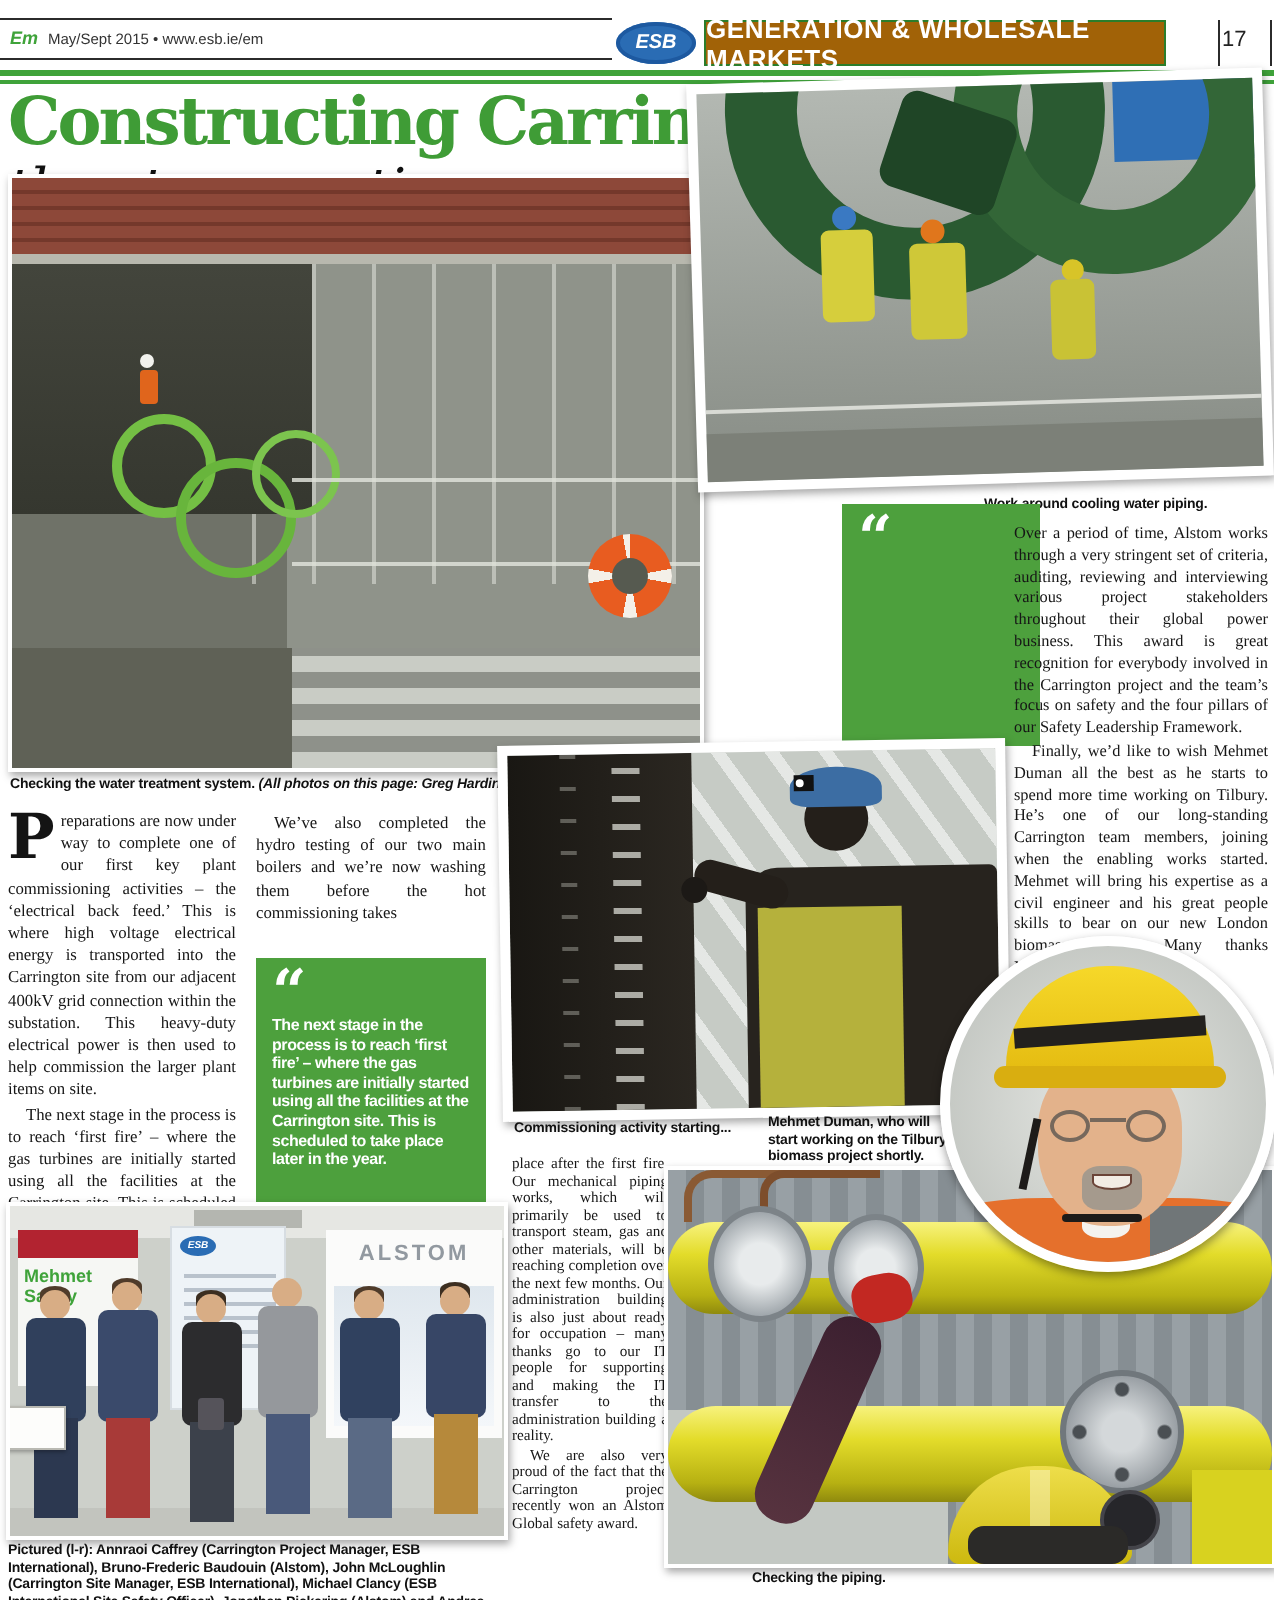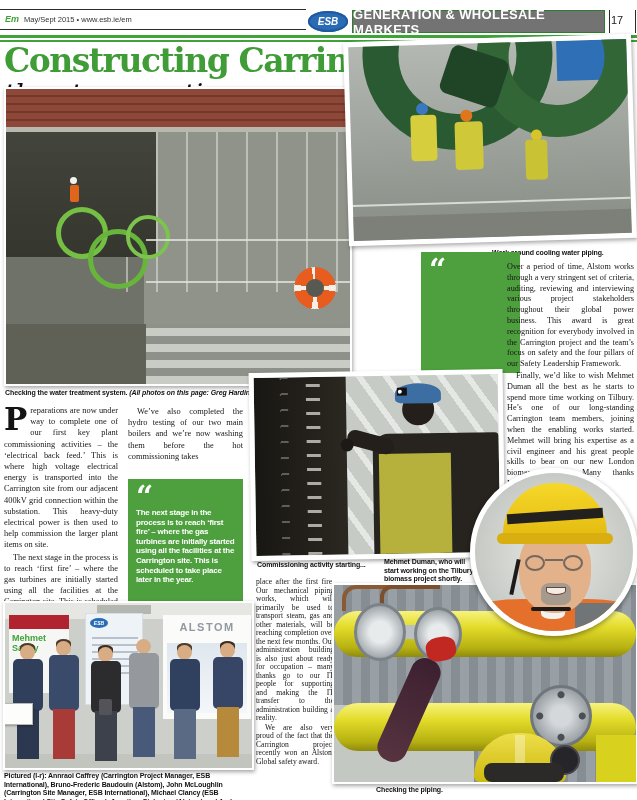--- a/index.html
+++ b/index.html
@@ -35,21 +35,21 @@
   <div class="abs rule" style="left:0;top:9px;width:306px;"></div>
   <div class="abs" style="left:5px;top:13px;font:bold italic 9px/12px 'Liberation Sans',sans-serif;color:#3fa33a;">Em</div>
   <div class="abs" style="left:24px;top:15px;font:7.5px/9px 'Liberation Sans',sans-serif;color:#333;">May/Sept 2015 • www.esb.ie/em</div>
   <div class="abs rule" style="left:0;top:29px;width:306px;"></div>
 
   <div class="abs" style="left:308px;top:11px;width:40px;height:21px;background:#2a6cb4;border-radius:50%;
        box-shadow:inset 0 0 0 2px #1d59a0;display:flex;align-items:center;justify-content:center;">
     <span style="font:bold italic 10px 'Liberation Sans',sans-serif;color:#fff;">ESB</span>
   </div>
 
-  <div class="abs" style="left:352px;top:10px;width:253px;height:23px;background:#737373;border:1px solid #2b7d2b;
+  <div class="abs" style="left:352px;top:10px;width:231px;height:23px;background:#a16207;border:1px solid #2b7d2b;
        display:flex;align-items:center;justify-content:center;">
     <span style="font:bold 13px 'Liberation Sans',sans-serif;color:#fff;letter-spacing:.3px;">GENERATION &amp; WHOLESALE MARKETS</span>
   </div>
   <div class="abs rule" style="left:609px;top:10px;width:1px;height:23px;"></div>
   <div class="abs" style="left:611px;top:14px;width:23px;text-align:left;font:11px 'Liberation Sans',sans-serif;color:#222;">17</div>
   <div class="abs rule" style="left:635px;top:10px;width:1px;height:23px;"></div>
 
   <div class="abs greenrule" style="left:0;top:35px;width:637px;height:3px;"></div>
   <div class="abs greenrule" style="left:0;top:40px;width:637px;height:2px;"></div>
 

